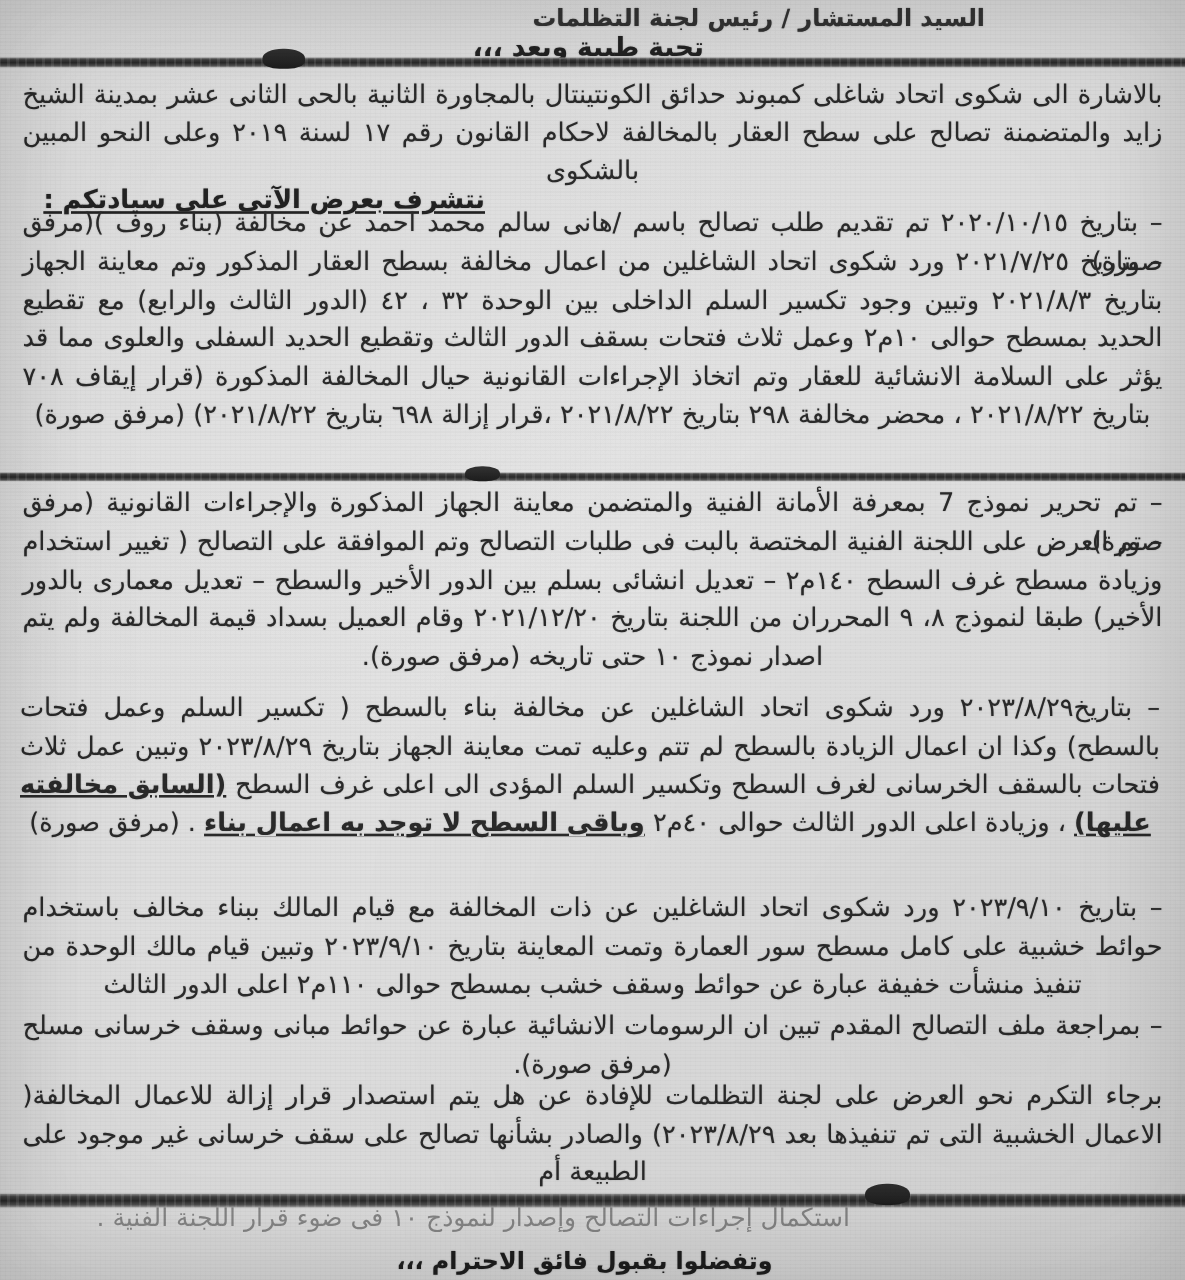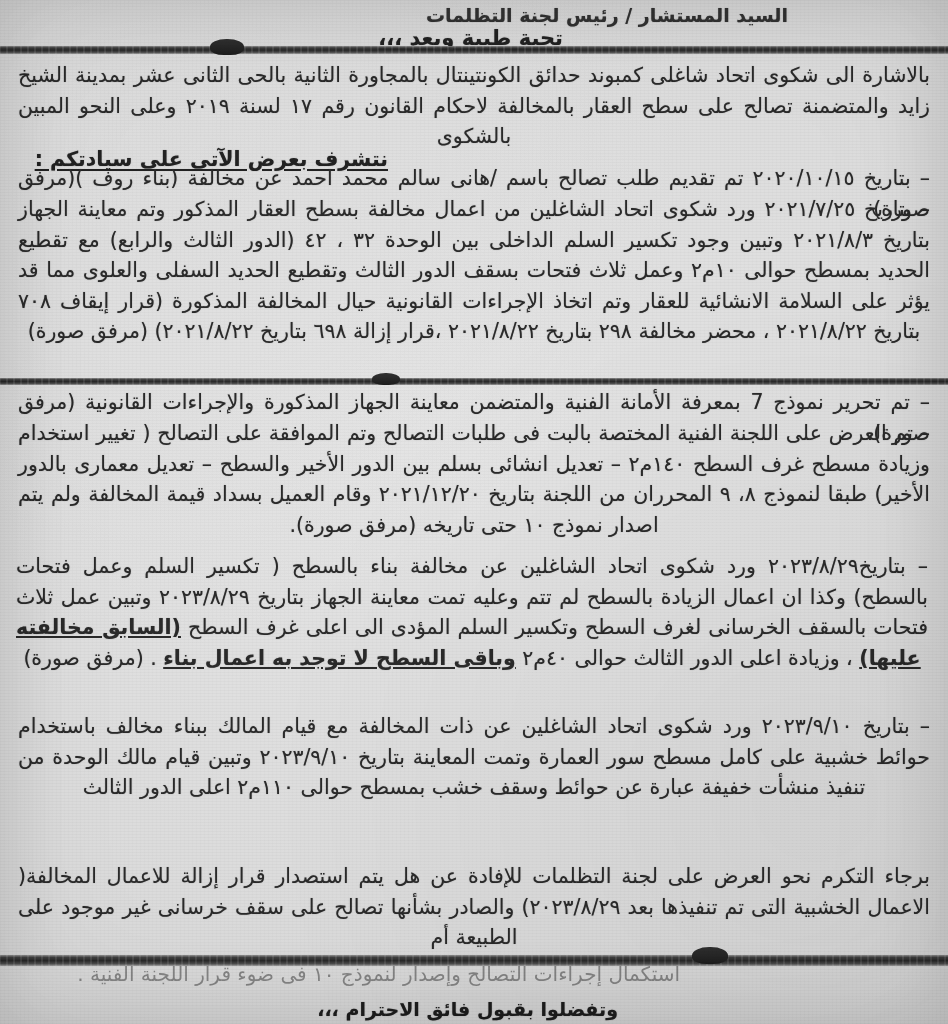--- a/index.html
+++ b/index.html
@@ -127,20 +127,21 @@
   <div class="para lastright" style="top:387px; right:18px; width:912px;">– تم تحرير نموذج 7 بمعرفة الأمانة الفنية والمتضمن معاينة الجهاز المذكورة والإجراءات القانونية (مرفق صورة).</div>
 
   <div class="para" style="top:418px; right:18px; width:912px;">– تم العرض على اللجنة الفنية المختصة بالبت فى طلبات التصالح وتم الموافقة على التصالح ( تغيير استخدام وزيادة مسطح غرف السطح ١٤٠م٢ – تعديل انشائى بسلم بين الدور الأخير والسطح – تعديل معمارى بالدور الأخير) طبقا لنموذج ٨، ٩ المحرران من اللجنة بتاريخ ٢٠٢١/١٢/٢٠ وقام العميل بسداد قيمة المخالفة ولم يتم اصدار نموذج ١٠ حتى تاريخه (مرفق صورة).</div>
 
   <div class="para" style="top:551px; right:20px; width:912px;">
     <span>– بتاريخ٢٠٢٣/٨/٢٩ ورد شكوى اتحاد الشاغلين عن مخالفة بناء بالسطح ( تكسير السلم وعمل فتحات بالسطح) وكذا ان اعمال الزيادة بالسطح لم تتم وعليه تمت معاينة الجهاز بتاريخ ٢٠٢٣/٨/٢٩ وتبين عمل ثلاث فتحات بالسقف الخرسانى لغرف السطح وتكسير السلم المؤدى الى اعلى غرف السطح </span><b class="em">(السابق مخالفته عليها)</b><span> ، وزيادة اعلى الدور الثالث حوالى ٤٠م٢ </span><b class="em">وباقى السطح لا توجد به اعمال بناء</b><span> . (مرفق صورة)</span>
   </div>
 
   <div class="para lastcenter" style="top:711px; right:18px; width:912px;">– بتاريخ ٢٠٢٣/٩/١٠ ورد شكوى اتحاد الشاغلين عن ذات المخالفة مع قيام المالك ببناء مخالف باستخدام حوائط خشبية على كامل مسطح سور العمارة وتمت المعاينة بتاريخ ٢٠٢٣/٩/١٠ وتبين قيام مالك الوحدة من تنفيذ منشأت خفيفة عبارة عن حوائط وسقف خشب بمسطح حوالى ١١٠م٢ اعلى الدور الثالث</div>
 
+  <div class="para" style="top:805px; right:18px; width:912px;">– بمراجعة ملف التصالح المقدم تبين ان الرسومات الانشائية عبارة عن حوائط مبانى وسقف خرسانى مسلح (مرفق صورة).</div>
 
   <div class="para" style="top:861px; right:18px; width:912px;">برجاء التكرم نحو العرض على لجنة التظلمات للإفادة عن هل يتم استصدار قرار إزالة للاعمال المخالفة( الاعمال الخشبية التى تم تنفيذها بعد ٢٠٢٣/٨/٢٩) والصادر بشأنها تصالح على سقف خرسانى غير موجود على الطبيعة أم</div>
 
   <div class="ghost" style="top:962px; right:268px;">استكمال إجراءات التصالح وإصدار لنموذج ١٠ فى ضوء قرار اللجنة الفنية .</div>
 
   <div class="bar" style="top:955px;height:11px;">
     <div class="bar-speck"></div>
     <div class="bump" style="left:700px;top:-8px;height:17px;width:36px;"></div>
   </div>
 

